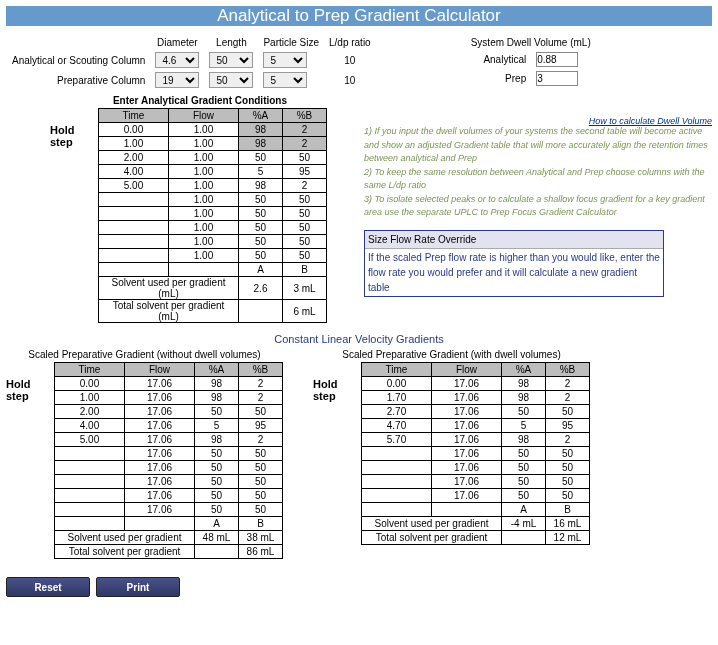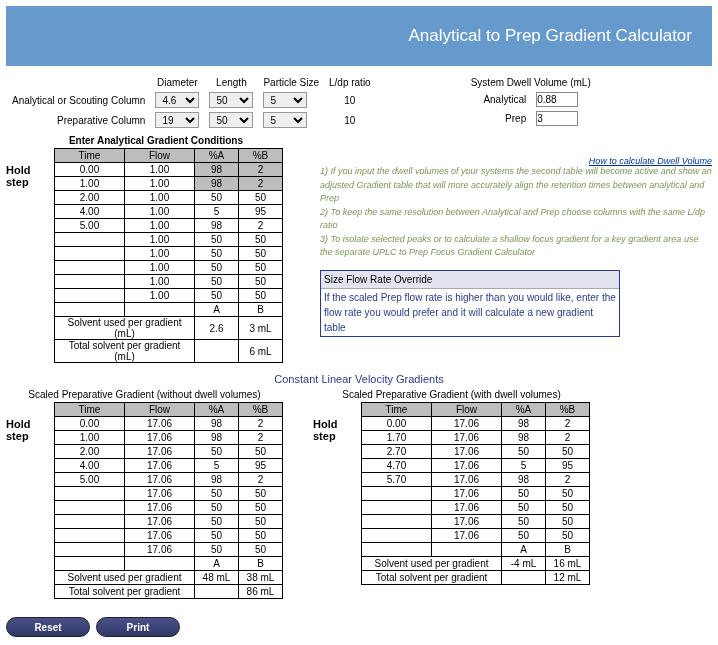--- a/index.html
+++ b/index.html
@@ -8,23 +8,23 @@
       font-size: 10px;
       margin: 0;
       padding: 6px;
       width: 718px;
       background: #fff;
       color: #000;
     }
     .title-banner {
       background: #6699cc;
       color: #fff;
-      text-align: right;
+      text-align: center;
       font-size: 17px;
-      padding: 20px;
+      padding: 0;
       font-weight: normal;
       margin-bottom: 8px;
     }
     .top-section {
       display: flex;
       align-items: flex-start;
       gap: 24px;
       margin-bottom: 4px;
     }
     .params-table td { padding: 1px 4px; vertical-align: middle; }
@@ -52,21 +52,21 @@
       cursor: pointer;
       display: block;
       margin-top: 4px;
     }
     .mid-section {
       display: flex;
       align-items: flex-start;
       gap: 14px;
       margin-top: 2px;
     }
-    .conditions-block { width: 300px; }
+    .conditions-block { width: 300px; margin-left: 44px; }
     .cond-title { text-align: center; font-weight: bold; font-size: 10px; margin-bottom: 2px; }
     table.grid {
       border-collapse: collapse;
       font-size: 10px;
     }
     table.grid th, table.grid td {
       border: 1px solid #000;
       text-align: center;
       padding: 0 4px;
       height: 14px;
@@ -114,21 +114,21 @@
     }
     .btn {
       background: linear-gradient(#495189, #2f3766);
       color: #fff;
       border: 1px solid #222;
       width: 84px;
       height: 20px;
       font-size: 10px;
       font-weight: bold;
       cursor: pointer;
-      border-radius: 10px;
+      border-radius: 2px;
     }
   </style>
 </head>
 <body>
 
 <div class="title-banner">Analytical to Prep Gradient Calculator</div>
 
 <div class="top-section">
   <table class="params-table">
     <tbody>

